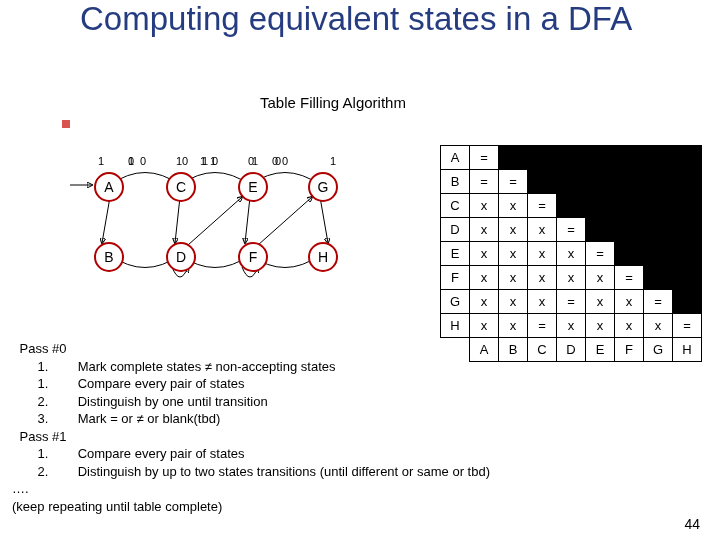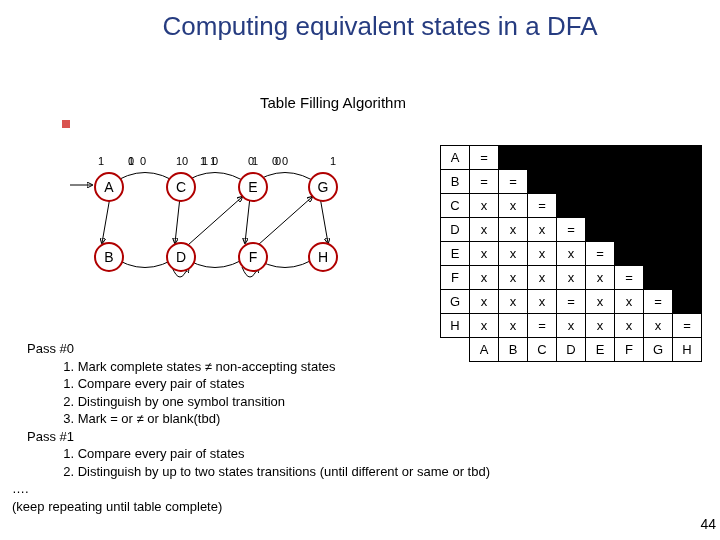--- a/index.html
+++ b/index.html
@@ -7,26 +7,25 @@
     width: 720px;
     height: 540px;
     background: #fff;
     font-family: Arial, Helvetica, sans-serif;
     position: relative;
     overflow: hidden;
   }
   .title {
     position: absolute;
     left: 80px;
-    top: 12px;
+    top: 0;
     width: 600px;
-    font-size: 26px;
+    font-size: 33px;
     color: #263c80;
     line-height: 1.15;
-    text-align: center;
   }
   .subtitle {
     position: absolute;
     left: 260px;
     top: 94px;
     font-size: 15px;
     color: #000;
   }
   .accent-sq {
     position: absolute;
@@ -97,31 +96,31 @@
     position: absolute;
     left: 12px;
     top: 340px;
     width: 690px;
     font-size: 13px;
     line-height: 1.35;
   }
   .passes .lbl {
     display: inline-block;
     width: 62px;
-    text-align: right;
+    text-align: center;
     vertical-align: top;
   }
   .passes .txt {
     display: inline-block;
     width: 600px;
     vertical-align: top;
   }
   .pagenum {
     position: absolute;
-    right: 4px;
+    right: 20px;
     bottom: 8px;
     font-size: 14px;
   }
 </style>
 </head>
 <body>
 
 <div class="title">Computing equivalent states in a DFA</div>
 <div class="subtitle">Table Filling Algorithm</div>
 <div class="accent-sq"></div>
@@ -282,21 +281,21 @@
         <td class="hdr">G</td>
         <td class="hdr">H</td>
       </tr>
 </tbody>
   </table>
 
 <div class="passes">
   <div><span class="lbl">Pass #0</span></div>
   <div><span class="lbl">1.</span> <span class="txt">Mark  complete states ≠ non-accepting states</span></div>
   <div><span class="lbl">1.</span> <span class="txt">Compare every pair of states</span></div>
-  <div><span class="lbl">2.</span> <span class="txt">Distinguish by one symbol transition</span></div>
+  <div><span class="lbl">2.</span> <span class="txt">Distinguish by one until transition</span></div>
   <div><span class="lbl">3.</span> <span class="txt">Mark = or ≠ or blank(tbd)</span></div>
   <div><span class="lbl">Pass #1</span></div>
   <div><span class="lbl">1.</span> <span class="txt">Compare every pair of states</span></div>
   <div><span class="lbl">2.</span> <span class="txt">Distinguish by up to two states transitions (until different or same or tbd)</span></div>
   <div><span>….</span></div>
   <div><span>(keep repeating until table complete)</span></div>
 </div>
 
 <div class="pagenum">44</div>
 

